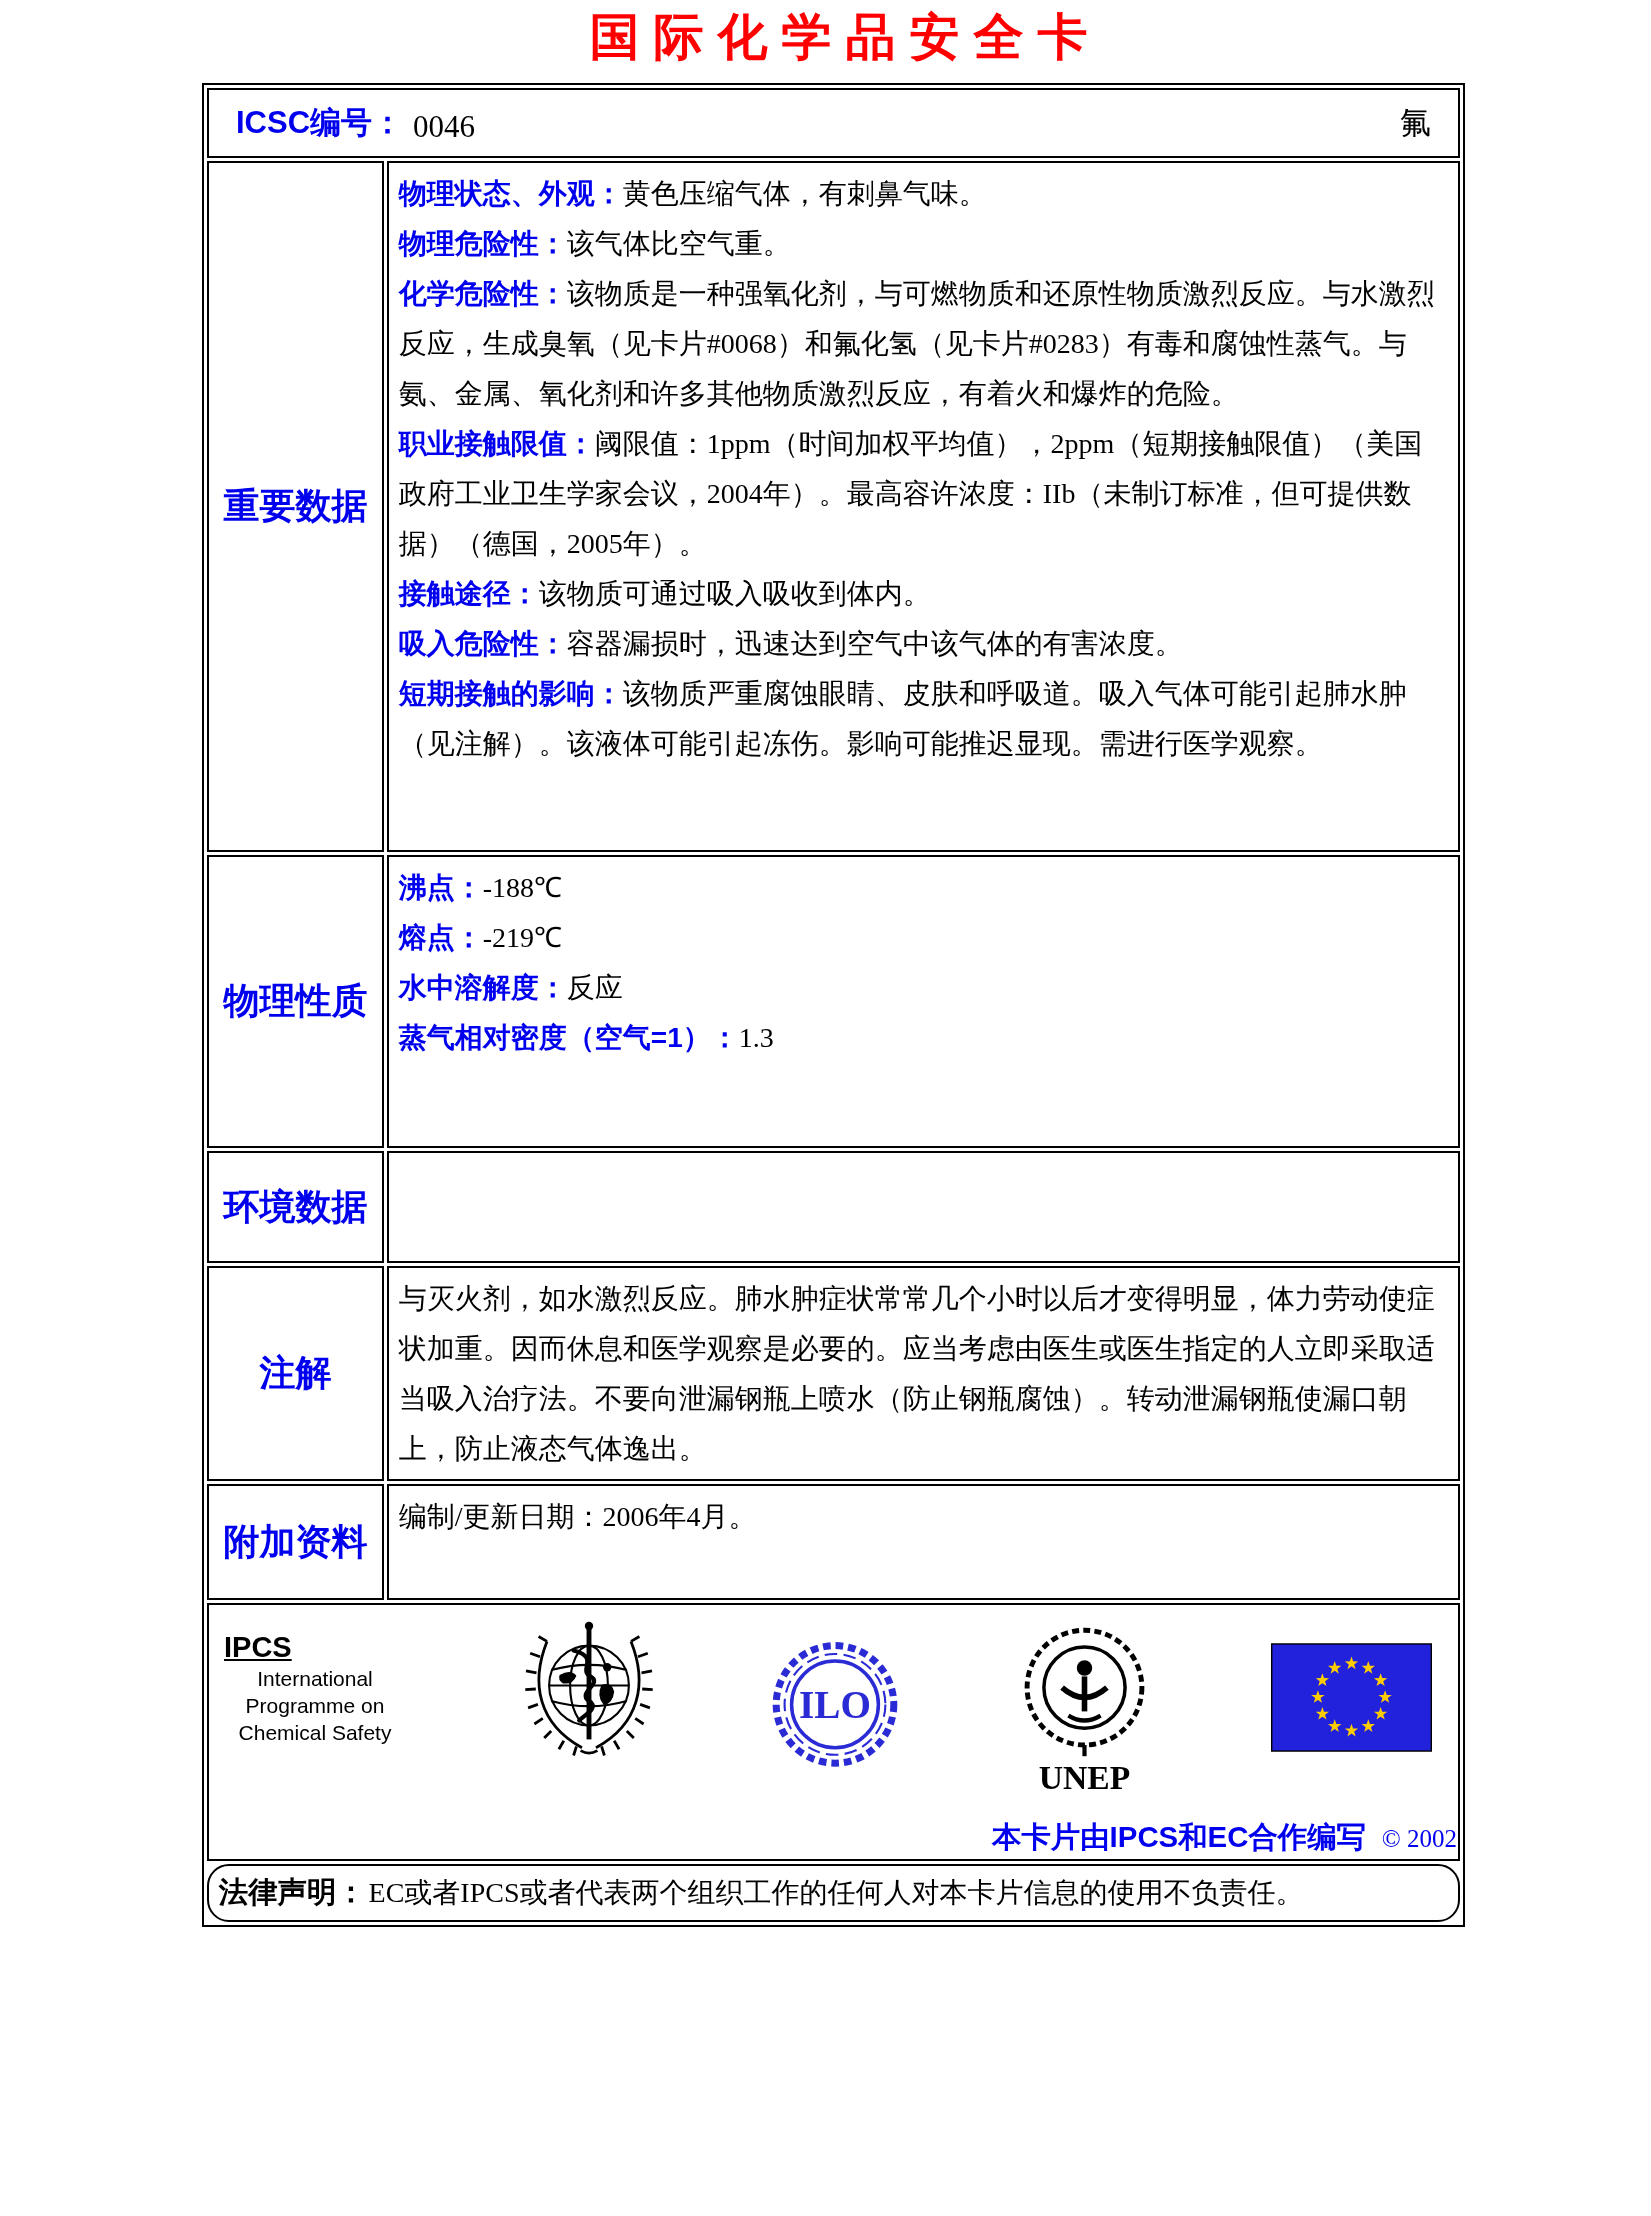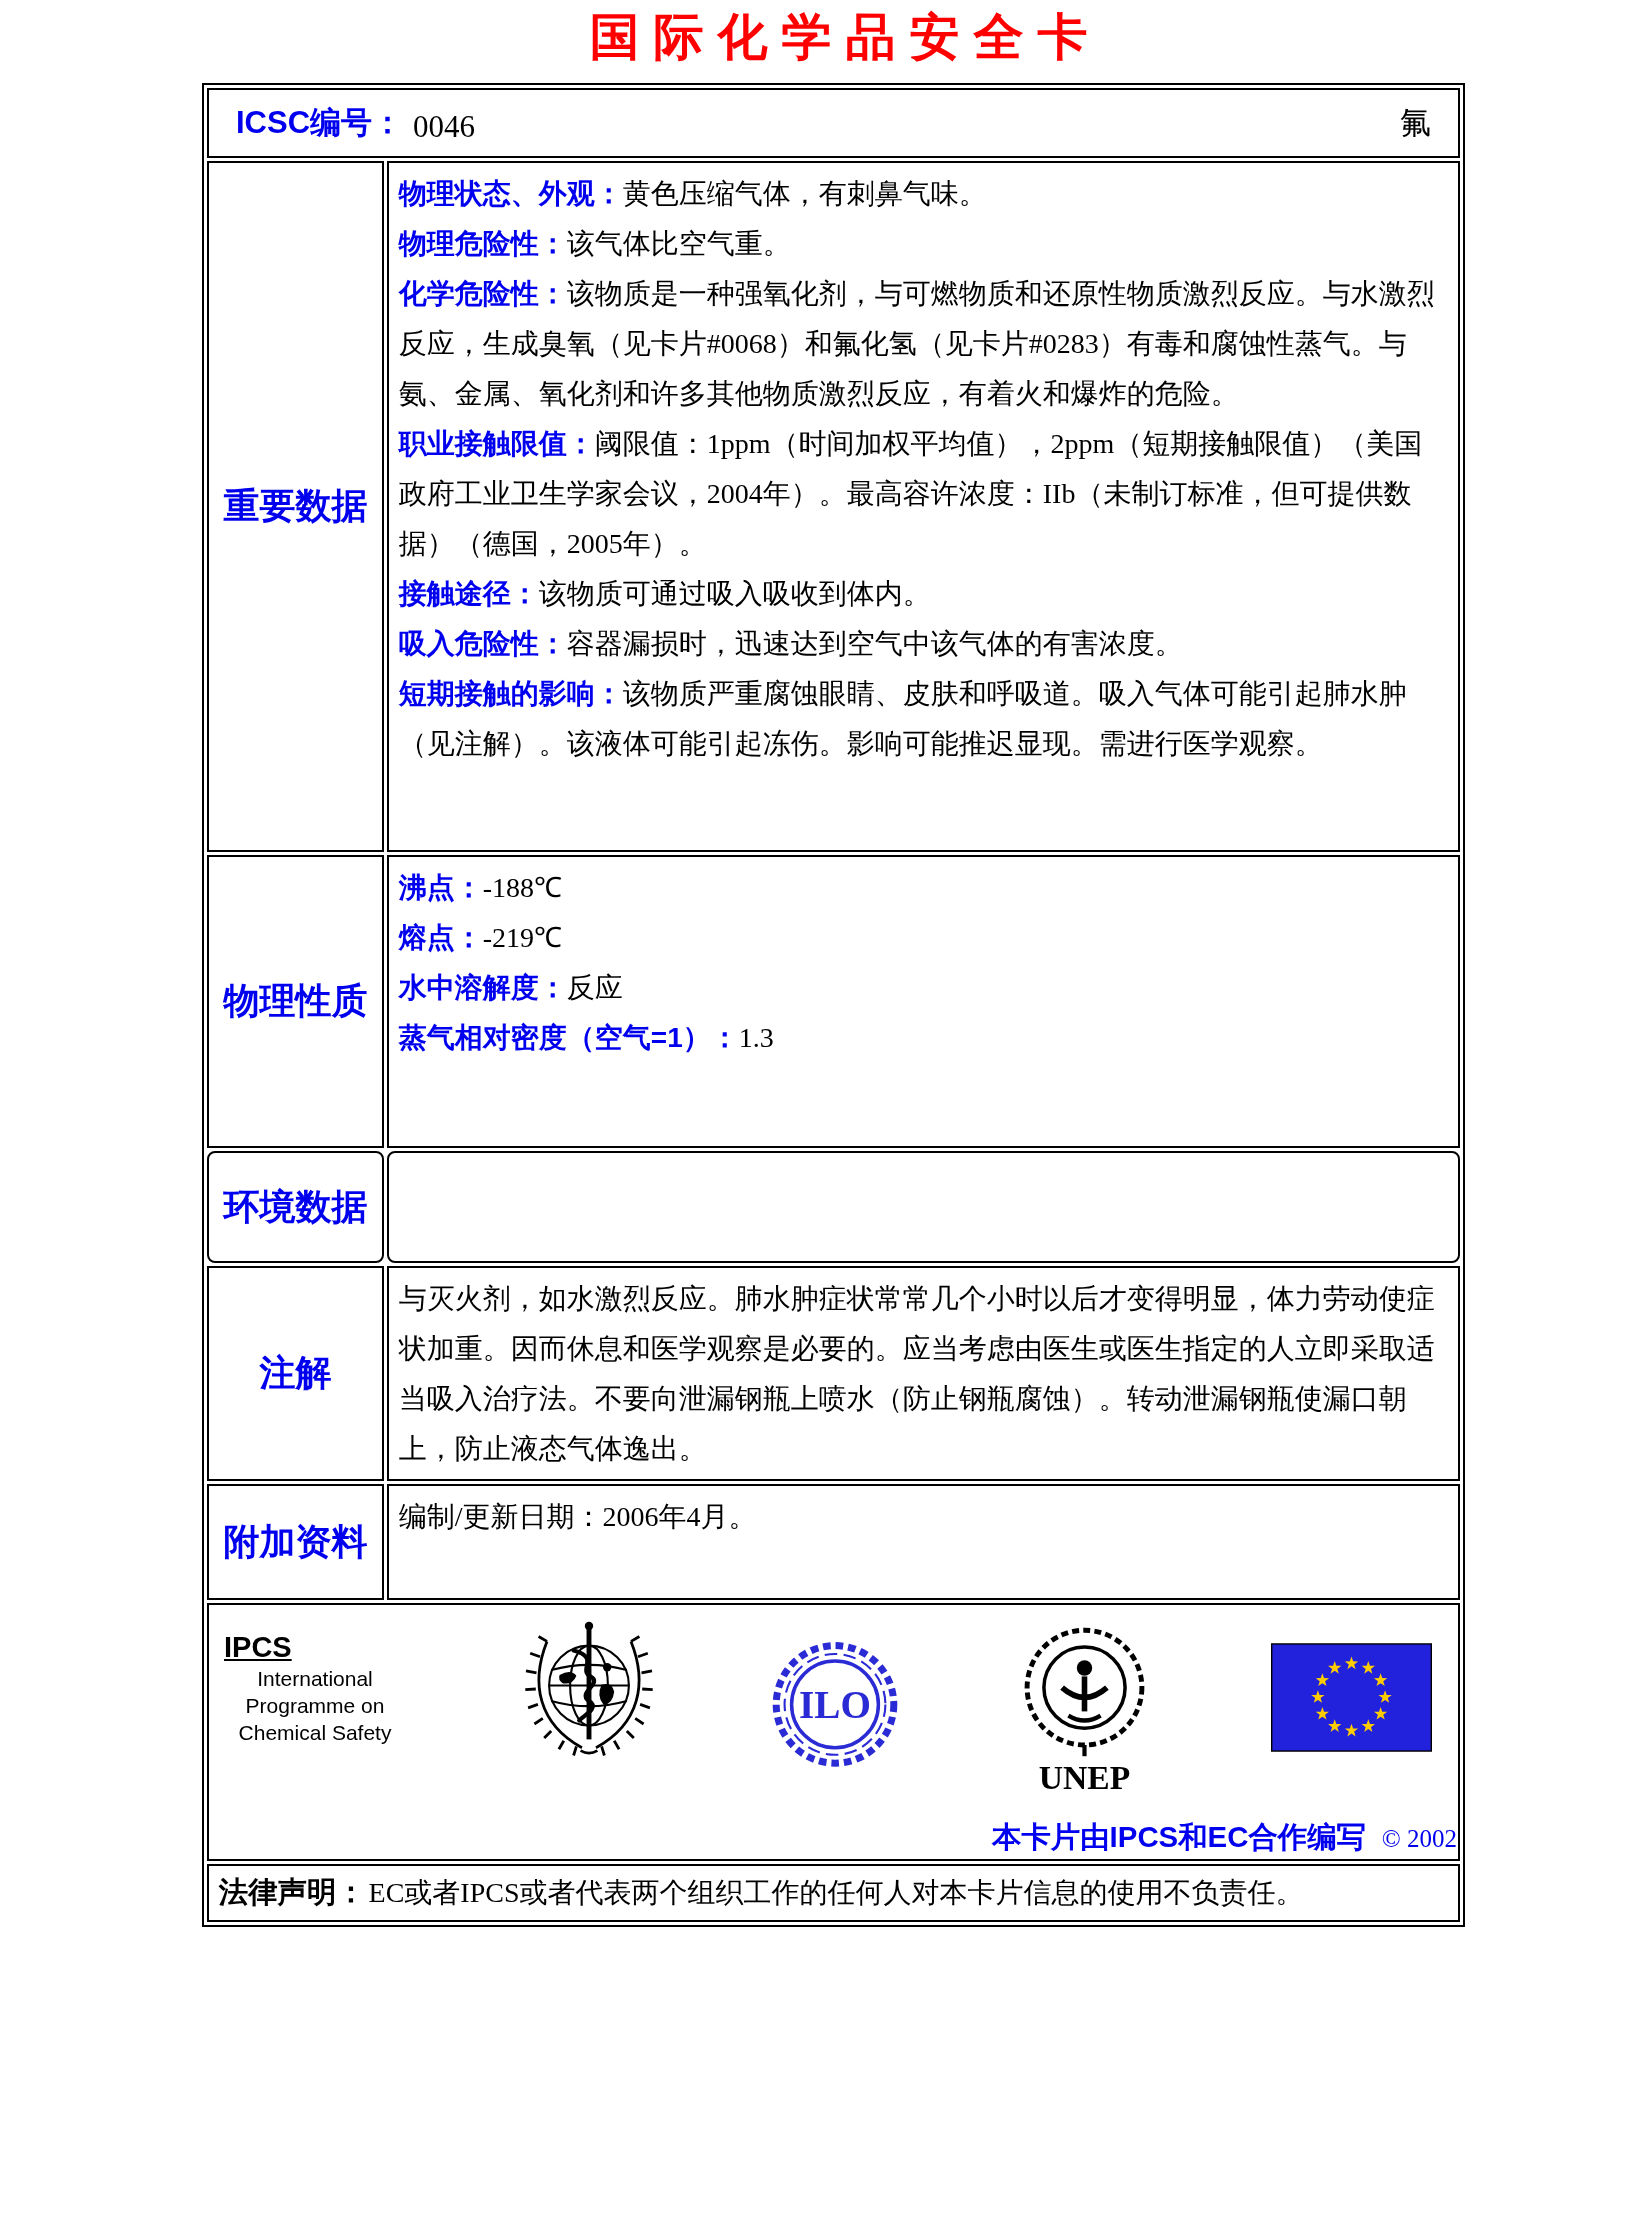--- a/index.html
+++ b/index.html
@@ -55,38 +55,38 @@
     font-size: 36px;
     color: #0000EE;
   }
   
   .content-cell { padding: 5.6px 9.8px; }
   .content-cell p { margin: 0; font-size: 28px; line-height: 50px; }
   .blue-label { font-family:"Liberation Sans",sans-serif; font-weight:bold; color:#0000EE; }
 
   .r-imp  td { height: 691px; }
   .r-phys td { height: 293px; margin-top: 48px; }
-  .r-env  td { height: 112px; border-radius: 8px; }
+  .r-env  td { height: 112px; }
   .r-note td { height: 189px; }
   .r-add  td { height: 116px; }
   .r-logo td { height: 196px; }
   .r-leg  td { height: 56px; }
 
   
   .logos-flex { display:flex; justify-content:space-between; align-items:flex-start; padding: 12.6px 25px 0 14px; }
   .ipcs-block { font-family:"Liberation Sans",sans-serif; color:#000; width:182px; padding-top:11.2px; }
   .ipcs-title { font-size:29px; font-weight:bold; line-height:35px;text-decoration:underline; }
   .ipcs-line { font-size:21px; line-height:27px;text-align:center; }
   .eu-wrap { margin-top: 24px; }
   .credit-line { text-align:right; margin-top: 24px; font-size: 29.4px; }
   .credit-main { font-family:"Liberation Sans",sans-serif; font-weight:bold; color:#0000EE; }
   .credit-copy { color:#0000EE; font-size:25px; margin-left:8.4px; }
 
   
-  .legal-td { padding: 7px 9.8px; }
+  .legal-td { padding: 7px 9.8px; border-radius: 22px; }
   .legal-label { font-family:"Liberation Sans",sans-serif; font-weight:bold; color:#000; font-size:29.4px; }
   .legal-text { font-size:28px; color:#000; }
 </style>
 </head>
 <body>
 
 <div class="page">
 
   <h1 class="title">国际化学品安全卡</h1>
 

